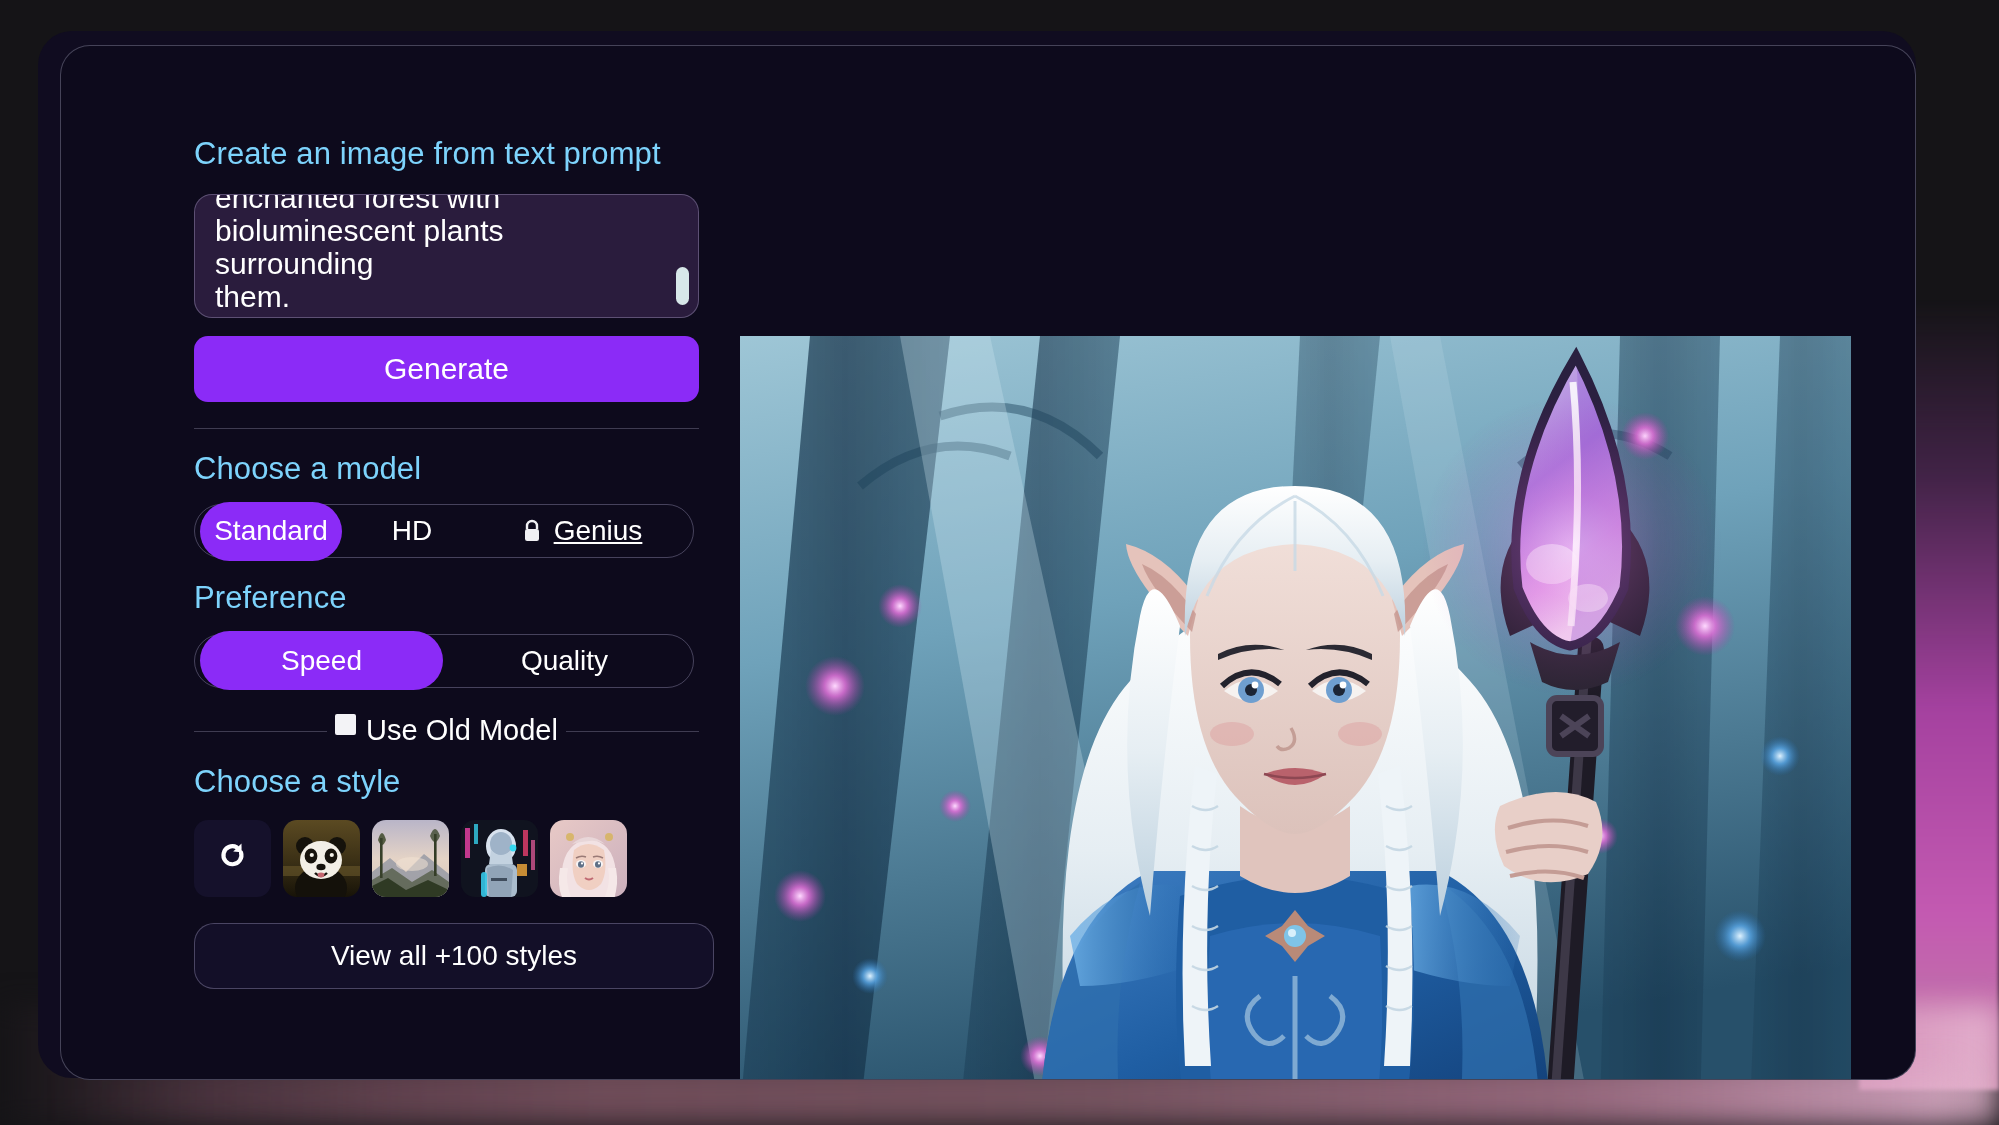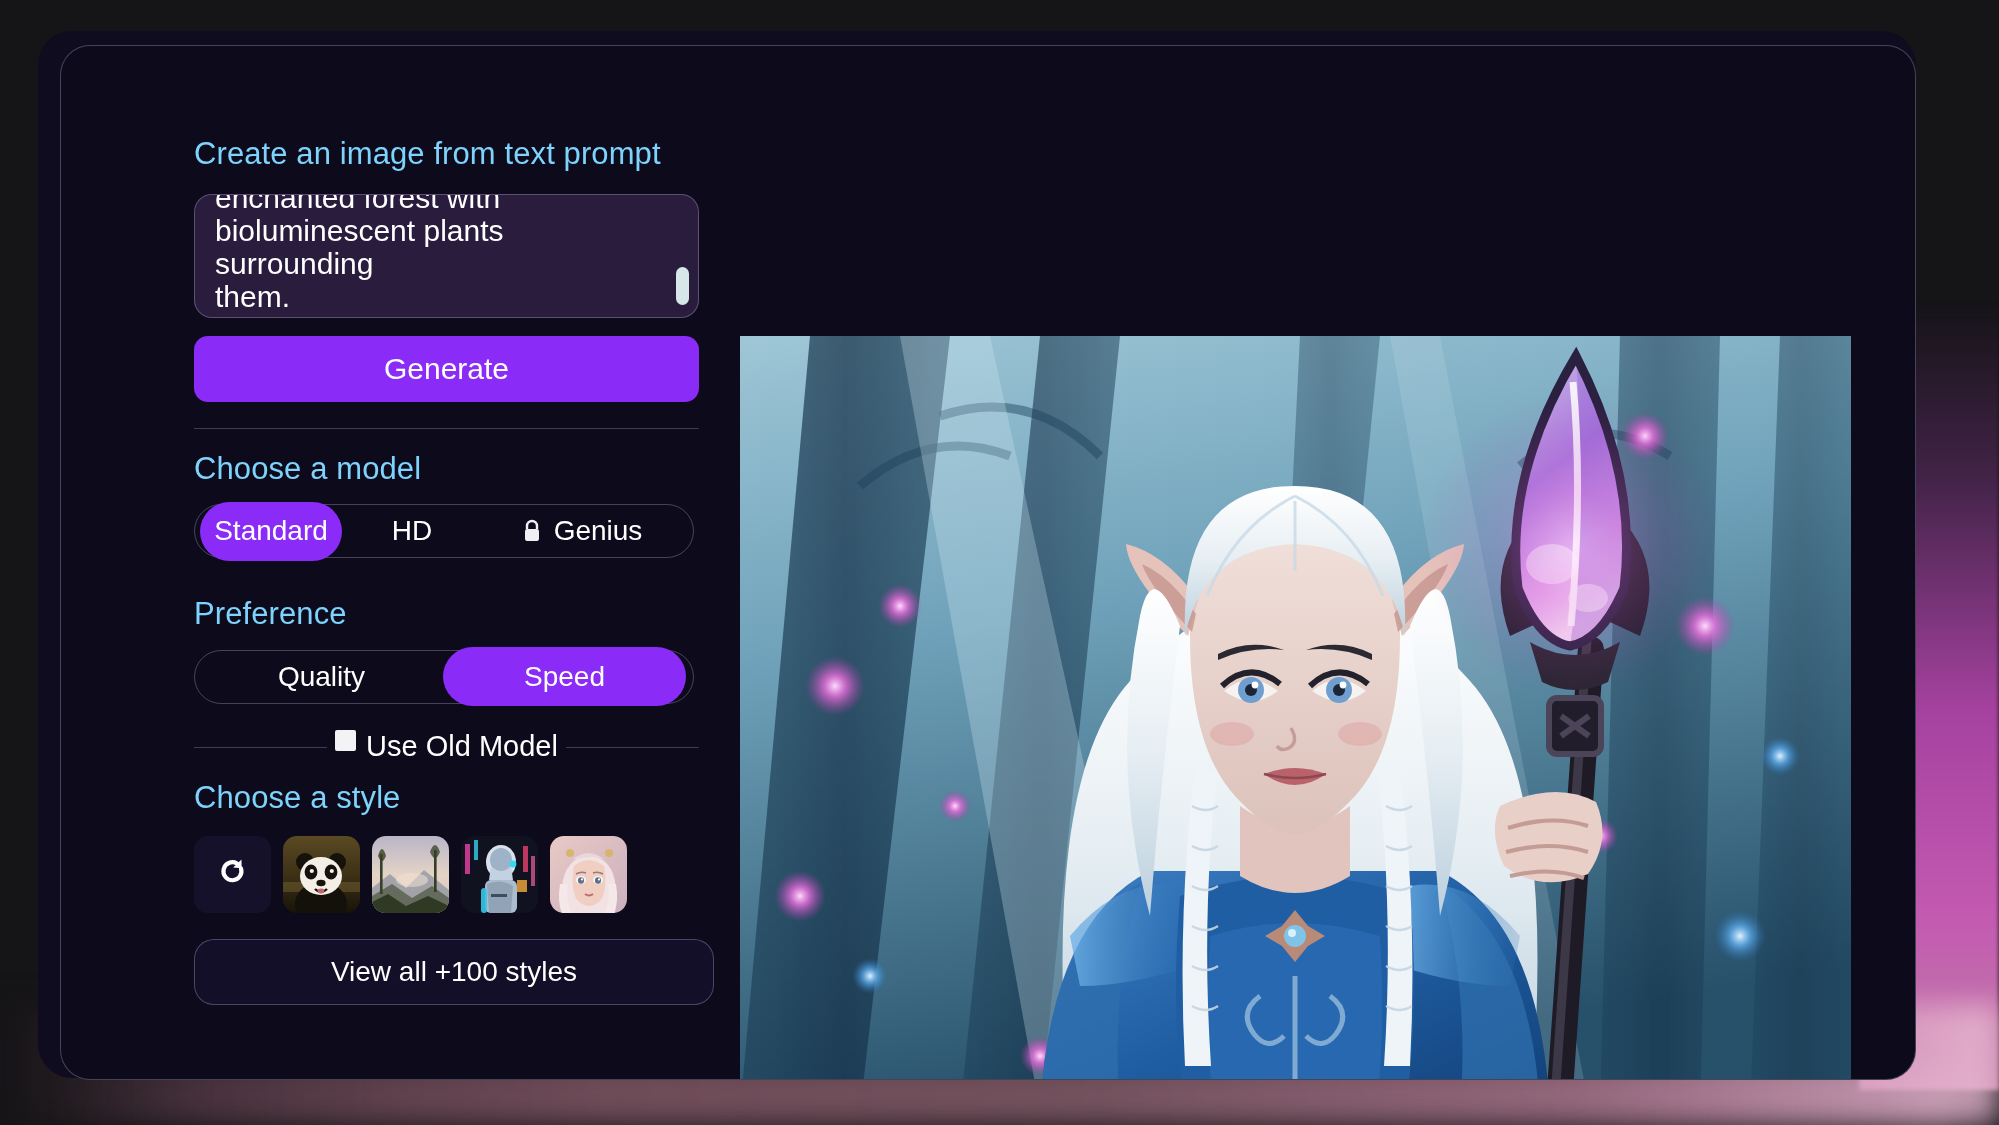--- a/index.html
+++ b/index.html
@@ -136,21 +136,21 @@
     display: flex; align-items: center; justify-content: center;
   }
 
   .divider {
     margin-top: 26px;
     width: 505px; height: 1px;
     background: rgba(180,178,205,0.30);
   }
 
   .label-model  { margin-top: 22px; }
-  .label-pref   { margin-top: 38px; }
+  .label-pref   { margin-top: 22px; }
   .label-style  { margin-top: 16px; }
 
   
   .segmented {
     margin-top: 18px;
     width: 500px; height: 54px;
     border: 1px solid rgba(150,146,180,0.42);
     border-radius: 36px;
     display: flex;
     align-items: center;
@@ -163,21 +163,21 @@
     font-size: 28px;
     border-radius: 30px;
     cursor: pointer;
     white-space: nowrap;
   }
   .seg-item.active { background: #8b2bf7; }
 
   
   #model-seg .seg-item:nth-child(1) { width: 142px; }
   #model-seg .seg-item:nth-child(2) { width: 140px; }
-  #model-seg .seg-item:nth-child(3) { width: 200px; gap: 12px; }
+  #model-seg .seg-item:nth-child(3) { width: 200px; gap: 12px; text-decoration: underline; }
 
   
   #pref-seg .seg-item:nth-child(1) { width: 243px; }
   #pref-seg .seg-item:nth-child(2) { width: 243px; }
 
   .lock-icon { display: inline-flex; align-items: center; }
 
   
   #old-model-row {
     position: relative;
@@ -292,25 +292,25 @@
               <rect x="3" y="10" width="14" height="12" rx="2.2" fill="#f0f0f4"></rect>
             </svg>
           </span>
           <span>Genius</span>
         </div>
       </div>
 
       <div class="section-title label-pref">Preference</div>
 
       <div class="segmented" id="pref-seg">
+        <div class="seg-item active">
+          <span>Speed</span>
+        </div>
         <div class="seg-item">
           <span>Quality</span>
-        </div>
-        <div class="seg-item active">
-          <span>Speed</span>
         </div>
       </div>
 
       <div id="old-model-row">
         <div class="rule"></div>
         <div id="old-model-inner">
           <span id="old-model-box"></span>
           <span id="old-model-label">Use Old Model</span>
         </div>
       </div>

